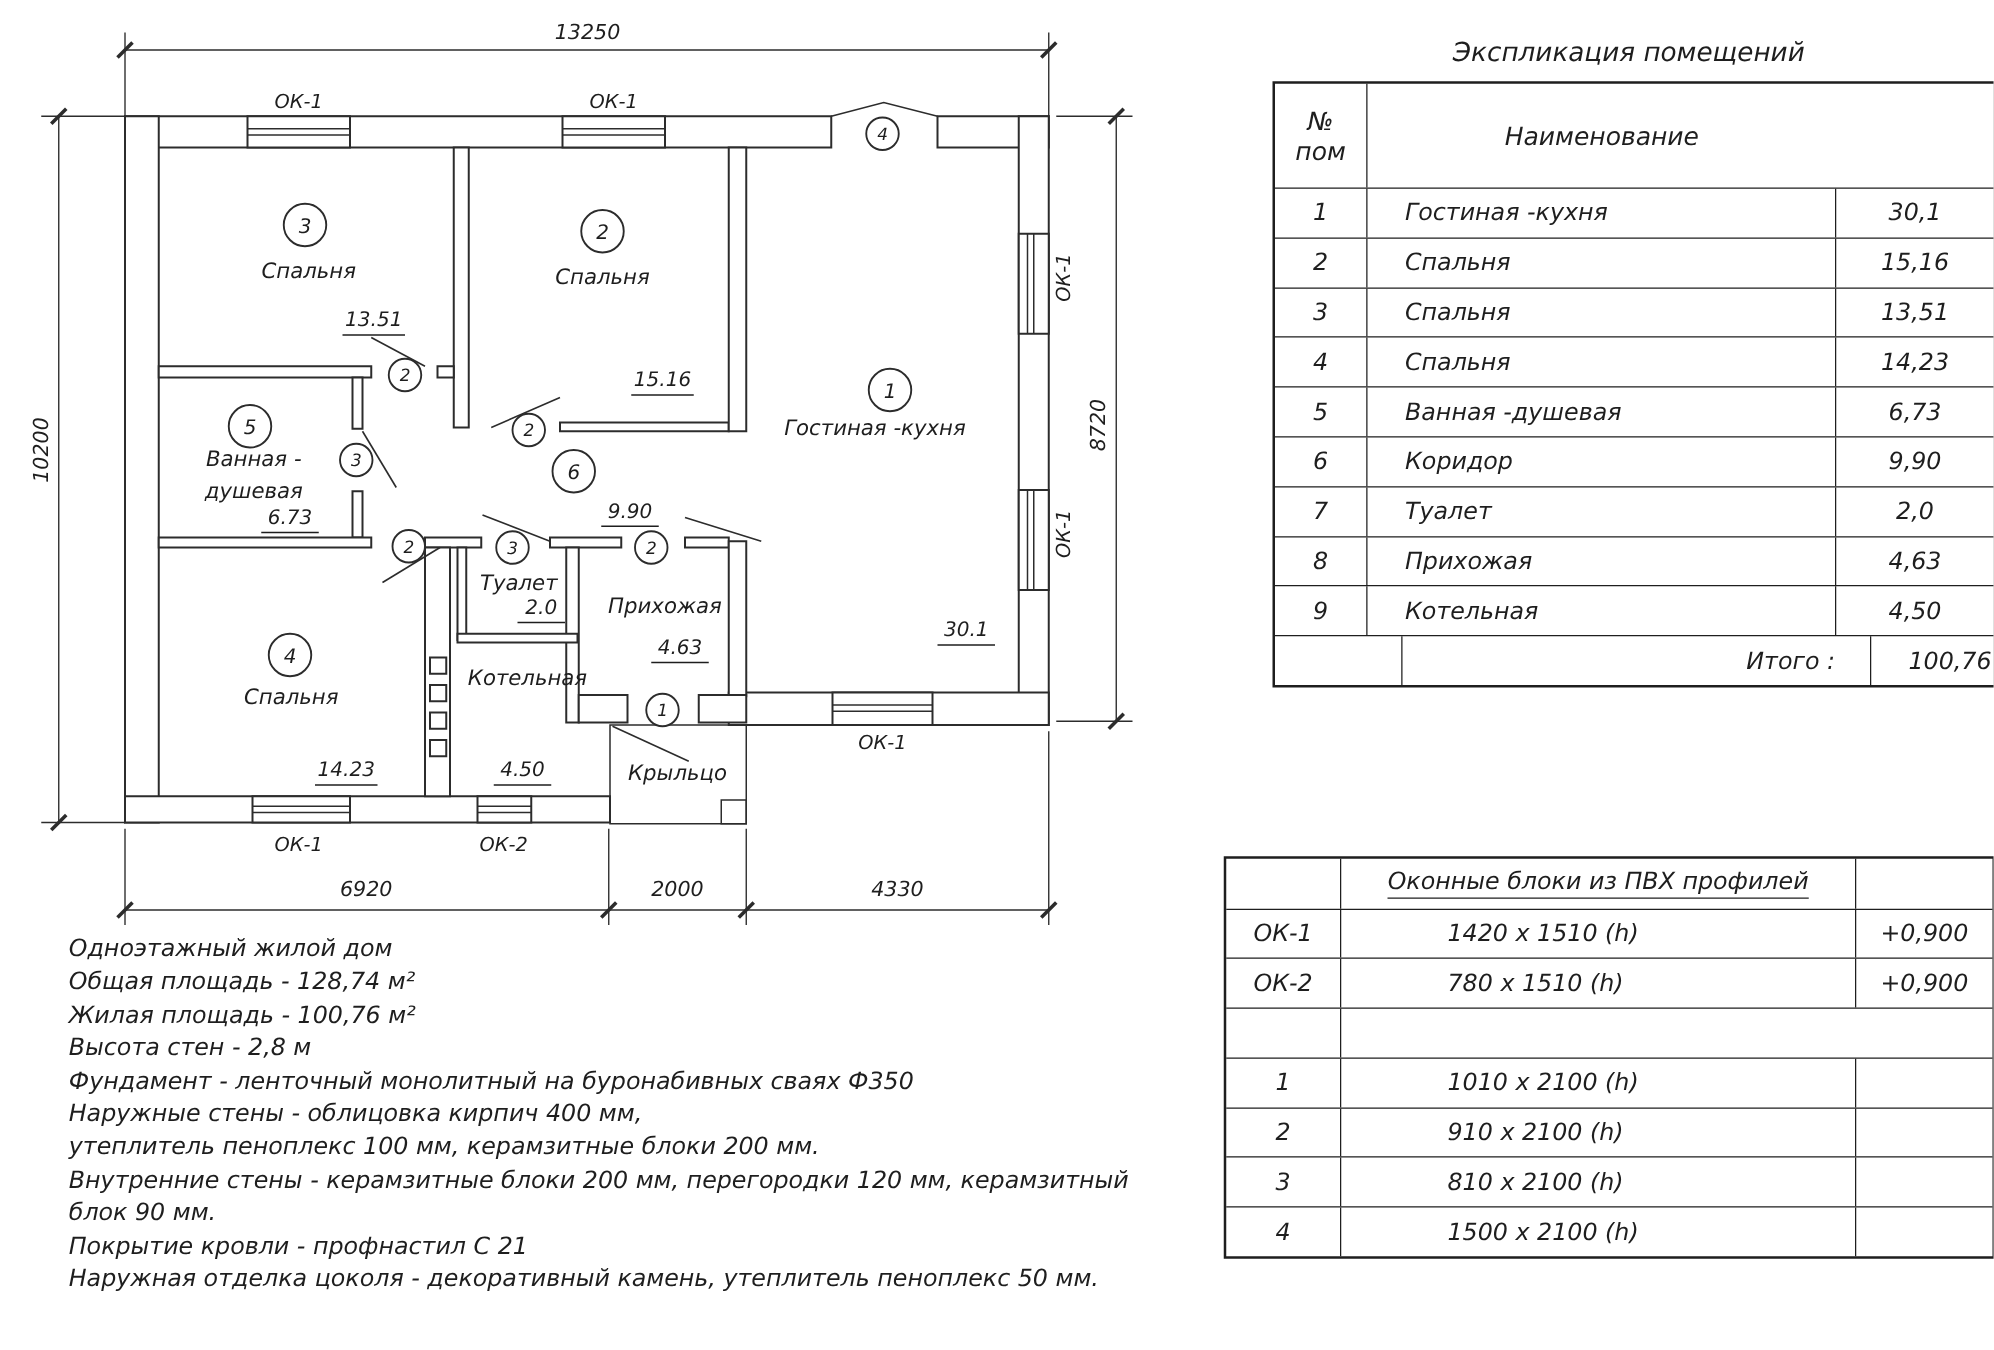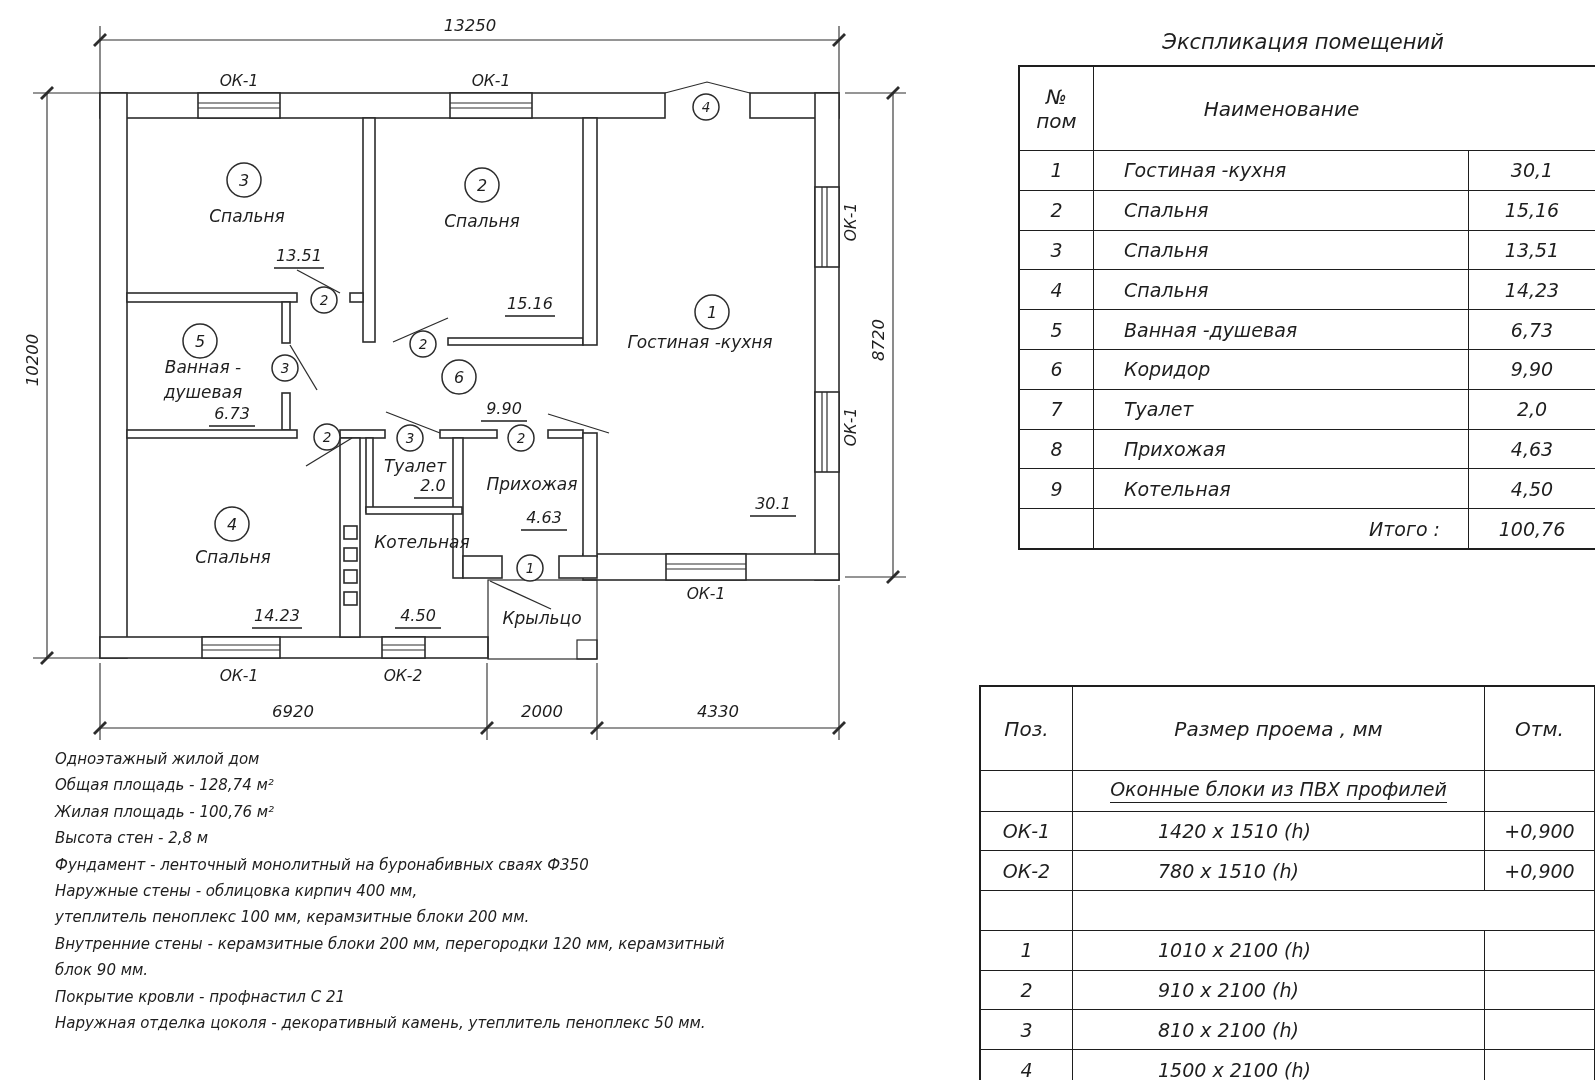--- a/index.html
+++ b/index.html
@@ -25,21 +25,21 @@
   .trow:last-child{border-bottom:none;}
   .tc{display:flex;align-items:center;justify-content:center;border-right:1.6px solid #1e1e1e;
       font-size:19px;box-sizing:border-box;text-align:center;}
   .tc:last-child{border-right:none;}
   .tc.left{justify-content:flex-start;padding-left:30px;text-align:left;}
   .tc.right{justify-content:flex-end;padding-right:28px;}
   .tc.header{font-size:20px;}
   .tc.section span{border-bottom:1.6px solid #1e1e1e;padding-bottom:2px;}
   .ttitle{position:absolute;text-align:center;font-size:21px;}
   .hdr2{display:flex;flex-direction:column;line-height:24px;}
-  #notes{position:absolute;left:55px;top:746px;font-size:15px;line-height:26.4px;white-space:nowrap;}
+  #notes{position:absolute;left:55px;top:746px;font-size:19px;line-height:26.4px;white-space:nowrap;}
 </style>
 </head>
 <body>
 
 <div id="stage">
 
   <svg width="960" height="745" viewBox="0 0 960 745" style="position:absolute;left:0;top:0;">
 
     <g>
       <line class="dim" x1="100" y1="40" x2="839" y2="40"></line>
@@ -274,33 +274,28 @@
     <div class="trow" style="grid-template-columns:74px 375px 126px;height:38.8px;">
       <div class="tc">8</div>
       <div class="tc left">Прихожая</div>
       <div class="tc">4,63</div>
     </div>
     <div class="trow" style="grid-template-columns:74px 375px 126px;height:38.8px;">
       <div class="tc">9</div>
       <div class="tc left">Котельная</div>
       <div class="tc">4,50</div>
     </div>
-    <div class="trow" style="grid-template-columns:74px 375px 126px;height:38.8px;">
+    <div class="trow" style="grid-template-columns:74px 375px 126px;height:38.8px;margin-left:28px;">
       <div class="tc"></div>
       <div class="tc right">Итого :</div>
       <div class="tc">100,76</div>
     </div>
   </div>
 
   <div class="tbl" style="left:979px;top:685px;width:613px;">
-    <div class="trow" style="grid-template-columns:92px 412px 109px;height:83px;">
-      <div class="tc header">Поз.</div>
-      <div class="tc header">Размер проема , мм</div>
-      <div class="tc header">Отм.</div>
-    </div>
     <div class="trow" style="grid-template-columns:92px 412px 109px;height:39.5px;">
       <div class="tc"></div>
       <div class="tc section">
           <span>Оконные блоки из ПВХ профилей</span>
         </div>
       <div class="tc"></div>
     </div>
     <div class="trow" style="grid-template-columns:92px 412px 109px;height:38.8px;">
       <div class="tc">ОК-1</div>
       <div class="tc left" style="padding-left:85px;">1420 x 1510  (h)</div>

